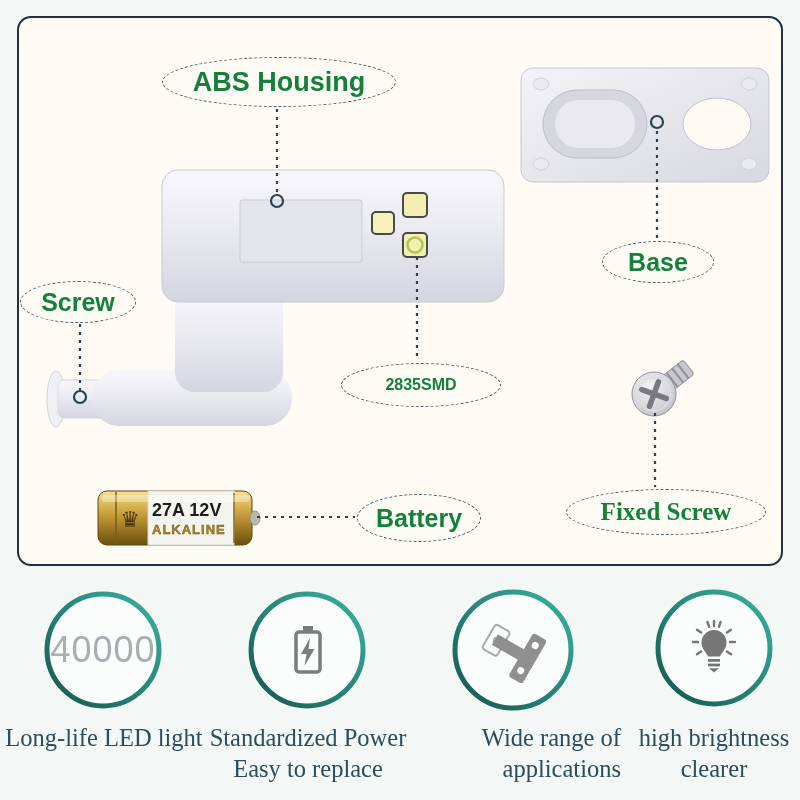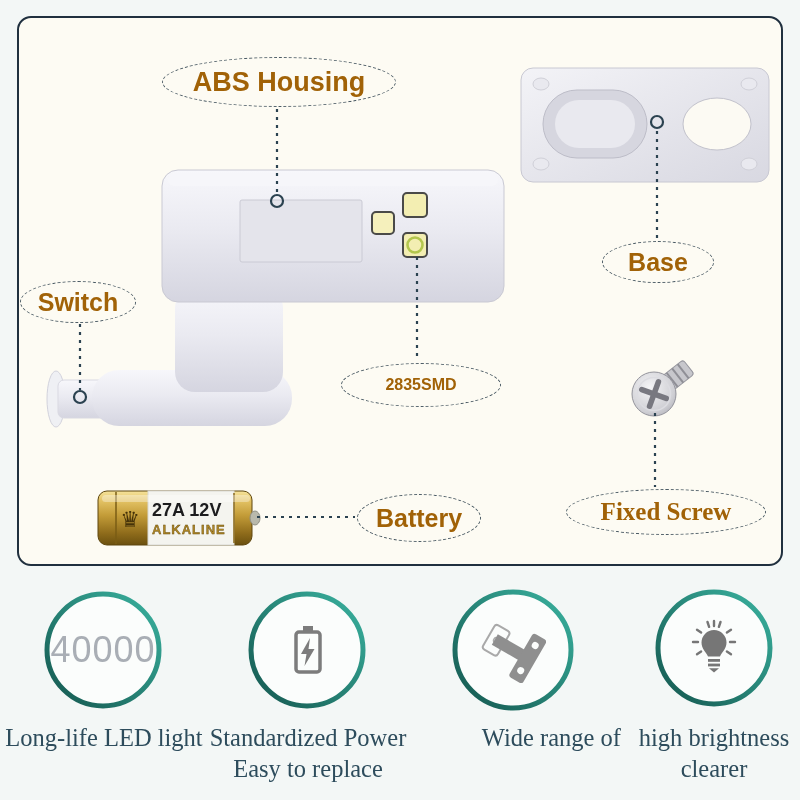--- a/index.html
+++ b/index.html
@@ -5,21 +5,21 @@
   html,body{margin:0;padding:0;background:#f3f7f6;}
   #page{position:relative;width:800px;height:800px;background:#f3f7f6;overflow:hidden;
         font-family:"Liberation Sans",sans-serif;}
   
   #frame{position:absolute;left:17px;top:16px;width:762px;height:546px;
          border:2.5px solid #20303f;border-radius:14px;background:#fdfbf3;}
   .abs{position:absolute;}
   
   .callout{position:absolute;border:1.6px dashed #4a5a64;border-radius:50%;
            display:flex;align-items:center;justify-content:center;
-           color:#a16207;font-weight:bold;background:rgba(253,251,243,.55);}
+           color:#15803d;font-weight:bold;background:rgba(253,251,243,.55);}
   #co-abs{left:162px;top:57px;width:232px;height:48px;font-size:27px;}
   #co-switch{left:20px;top:281px;width:114px;height:40px;font-size:25px;}
   #co-smd{left:341px;top:363px;width:158px;height:42px;font-size:16px;}
   #co-battery{left:357px;top:494px;width:122px;height:46px;font-size:25px;}
   #co-base{left:602px;top:241px;width:110px;height:40px;font-size:25px;}
   #co-screw{left:566px;top:489px;width:198px;height:44px;font-size:25px;font-family:Liberation Serif, serif;}
   
   .feat-circle{position:absolute;width:120px;height:120px;}
   .feat-inner{position:absolute;left:0;top:0;width:120px;height:120px;
               display:flex;align-items:center;justify-content:center;}
@@ -135,21 +135,21 @@
       <path d="M 657 131 V 239"></path>
       <path d="M 655 413 V 487"></path>
     </g>
     <circle cx="415" cy="245" r="7.5" fill="none" stroke="#b3c64d" stroke-width="2.6"></circle>
   </svg>
 
   <div class="callout" id="co-abs">
     <span>ABS Housing</span>
   </div>
   <div class="callout" id="co-switch">
-    <span>Switch</span>
+    <span>Screw</span>
   </div>
   <div class="callout" id="co-smd">
     <span>2835SMD</span>
   </div>
   <div class="callout" id="co-battery">
     <span>Battery</span>
   </div>
   <div class="callout" id="co-base">
     <span>Base</span>
   </div>
@@ -248,19 +248,20 @@
 
   <div class="feat-label" id="fl-2">
     <div>Standardized Power</div>
     <div>Easy to replace</div>
   </div>
   <div class="feat-label" id="fl-1">
     <div>Long-life LED light</div>
   </div>
   <div class="feat-label" id="fl-3">
     <div>Wide range of</div>
+    <div>applications</div>
   </div>
   <div class="feat-label" id="fl-4">
     <div>high brightness</div>
     <div>clearer</div>
   </div>
 
 </div>
 
 </body></html>

